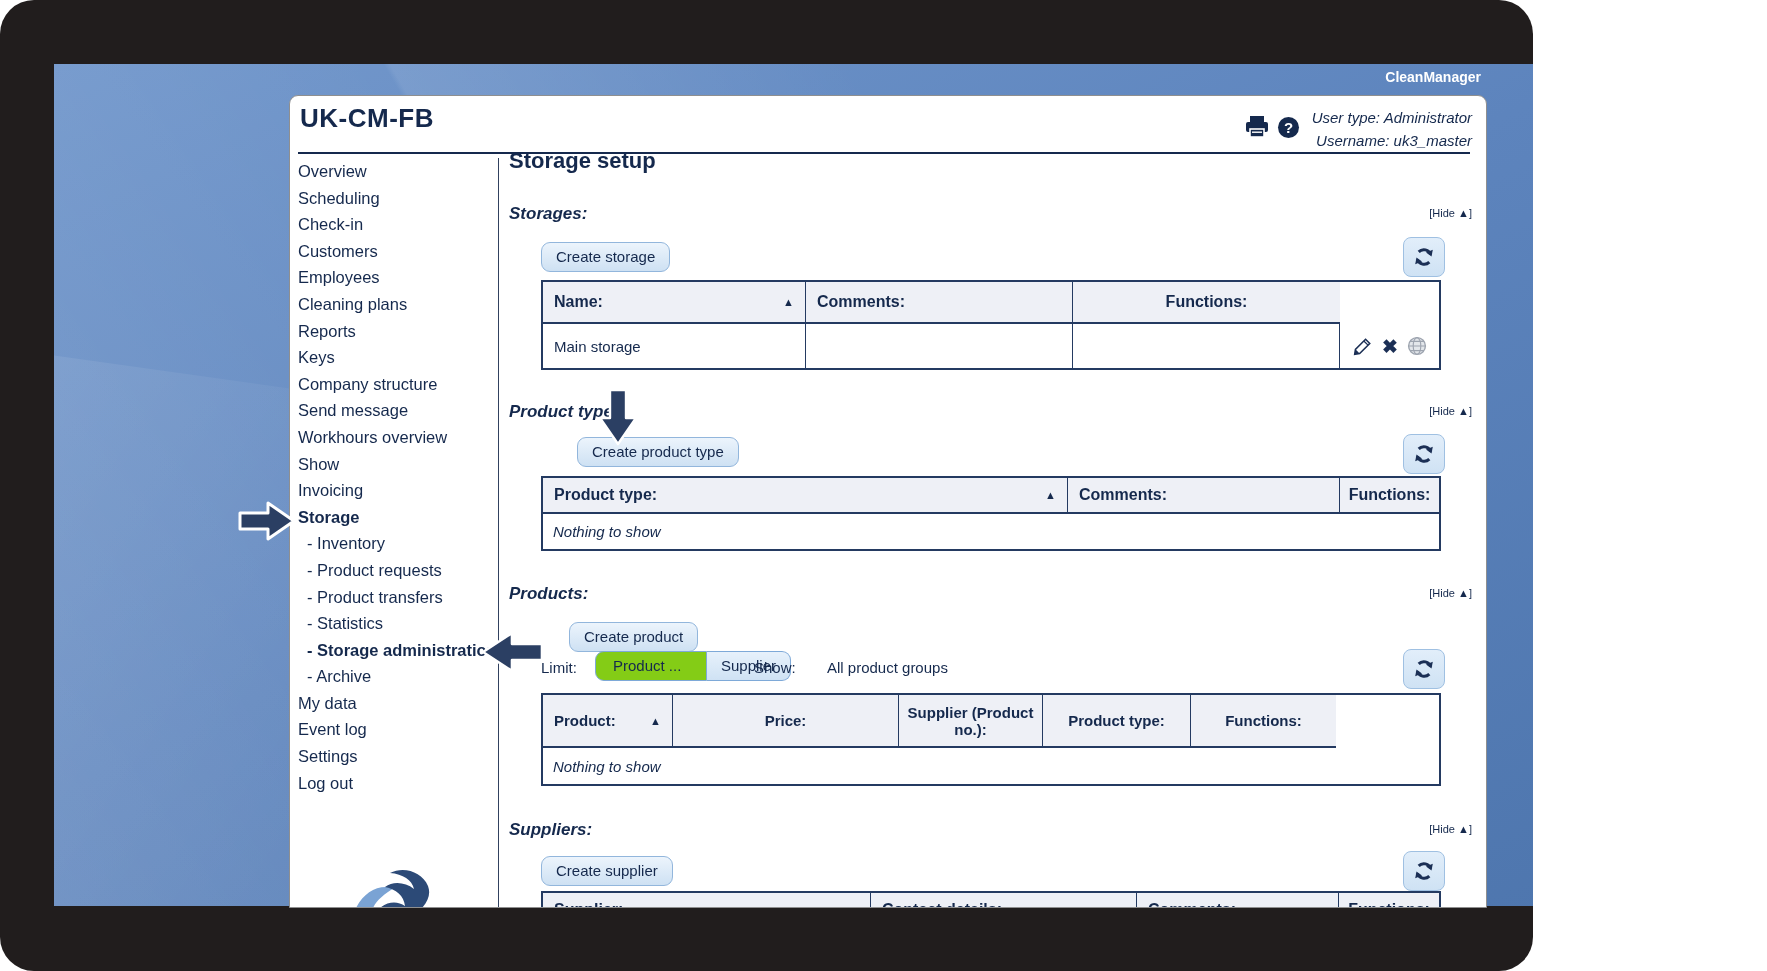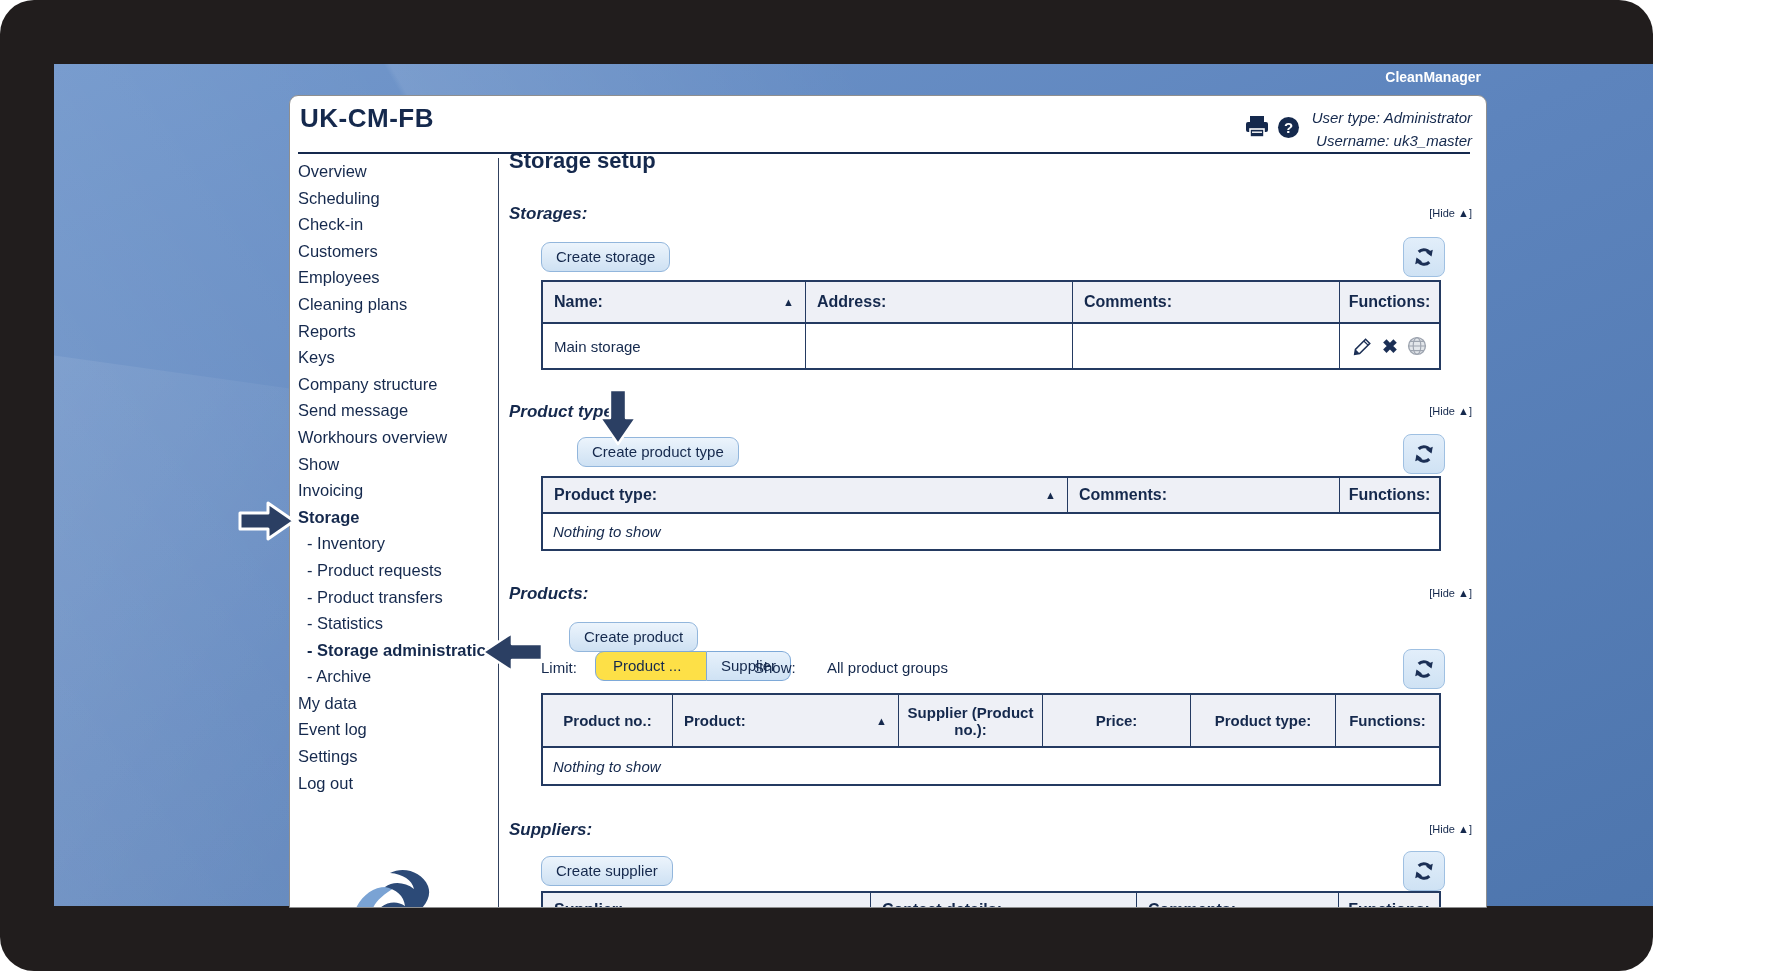--- a/index.html
+++ b/index.html
@@ -1,16 +1,16 @@
 <!DOCTYPE html>
 <html><head>
 <meta charset="utf-8">
 <style>
   html,body{margin:0;padding:0;background:#fff;}
-  .stage{position:relative;width:1653px;height:971px;background:#fff;overflow:hidden;
+  .stage{position:relative;width:1533px;height:971px;background:#fff;overflow:hidden;
          font-family:"Liberation Sans",sans-serif;}
   .frame{position:absolute;inset:0;background:#211d1d;border-radius:34px;}
   .blue{position:absolute;left:54px;top:64px;width:1660px;height:842px;
         background:linear-gradient(155deg,#7096cb 0%,#5d84bd 45%,#4d75ad 100%);overflow:hidden;}
   .blue::before{content:"";position:absolute;inset:0;
         background:linear-gradient(60deg,rgba(255,255,255,0.12) 0%,rgba(255,255,255,0.02) 38%,rgba(255,255,255,0.10) 38.3%,rgba(255,255,255,0) 60%);}
   .blue::after{content:"";position:absolute;left:-200px;top:330px;width:900px;height:700px;
         background:linear-gradient(115deg,rgba(255,255,255,0.10),rgba(255,255,255,0) 55%);
         transform:rotate(8deg);}
   .brand{position:absolute;top:69px;left:1000px;width:481px;text-align:right;color:#fff;
@@ -47,21 +47,21 @@
   .td{border-right:1px solid #243a61;display:flex;align-items:center;padding:0 11px;
       font-size:15px;box-sizing:border-box;}
   .td:last-child{border-right:none;}
   .empty-row{font-style:italic;font-size:15px;display:flex;align-items:center;padding:0 10px;}
   .fn-icons{display:flex;align-items:center;justify-content:center;gap:9px;width:100%;}
   .x-glyph{font-size:19px;font-weight:bold;color:#1b2f55;line-height:1;}
   .limit-label,.show-label{position:absolute;font-size:15px;}
   .seg{position:absolute;display:flex;}
   .seg button{font-family:"Liberation Sans",sans-serif;font-size:15px;color:#15294d;
       border:1px solid #7ea9d8;padding:5px 14px 6px;cursor:pointer;}
-  .seg .on{background:#fde047;border-radius:9px 0 0 9px;width:112px;text-align:left;padding-left:17px;}
+  .seg .on{background:#84cc16;border-radius:9px 0 0 9px;width:112px;text-align:left;padding-left:17px;}
   .seg .off{background:linear-gradient(#e7f1fb,#cfe2f4);border-left:none;border-radius:0 9px 9px 0;}
   .arrow{position:absolute;z-index:5;}
   .logo{position:absolute;left:60px;top:770px;}
 </style>
 </head>
 <body>
 
 <div class="stage">
   <div class="frame"></div>
   <div class="blue"></div>
@@ -131,21 +131,20 @@
           <polygon points="2.4,19.8 3.8,12.6 9.8,16.8" fill="#1b2f55"></polygon>
         </svg>
       </span>
     </div>
     <div class="tbl" style="top:184px;">
       <div class="tr" style="grid-template-columns:263px 267px 267px 99px;height:42px;">
         <div class="th">
           <span>Name:</span>
           <span class="sort">▲</span>
         </div>
-        <div class="th">Address:</div>
         <div class="th">Comments:</div>
         <div class="th">Functions:</div>
       </div>
       <div class="tr" style="grid-template-columns:263px 267px 267px 99px;height:44px;">
         <div class="td">Main storage</div>
         <div class="td"></div>
         <div class="td"></div>
         <div class="td">
           <div class="fn-icons">
             <span style="display:flex;">
@@ -208,27 +207,26 @@
         <svg width="22" height="22" viewBox="0 0 24 24">
           <path d="M6.2 6.4a8 8 0 0 1 13.2 3" fill="none" stroke="#1b2f55" stroke-width="3.2"></path>
           <polygon points="21.6,4.2 20.2,11.4 14.2,7.2" fill="#1b2f55"></polygon>
           <path d="M17.8 17.6a8 8 0 0 1-13.2-3" fill="none" stroke="#1b2f55" stroke-width="3.2"></path>
           <polygon points="2.4,19.8 3.8,12.6 9.8,16.8" fill="#1b2f55"></polygon>
         </svg>
       </span>
     </div>
     <div class="tbl" style="top:597px;">
       <div class="tr" style="grid-template-columns:130px 226px 144px 148px 145px 103px;height:53px;">
-        <div class="th center" style="font-size:15px;">Product no.:</div>
         <div class="th" style="font-size:15px;">
           <span>Product:</span>
           <span class="sort">▲</span>
         </div>
+        <div class="th center" style="font-size:15px;">Price:</div>
         <div class="th center" style="font-size:15px;">Supplier (Product no.):</div>
-        <div class="th center" style="font-size:15px;">Price:</div>
         <div class="th center" style="font-size:15px;">Product type:</div>
         <div class="th center" style="font-size:15px;">Functions:</div>
       </div>
       <div class="empty-row" style="height:36px;">Nothing to show</div>
     </div>
 
     <div class="sec-label" style="top:724px;">Suppliers:</div>
     <div class="hide-link" style="top:727px;">[Hide ▲]</div>
     <button class="btn" style="left:251px;top:760px;">Create supplier</button>
     <div class="refresh-btn" style="top:755px;">

